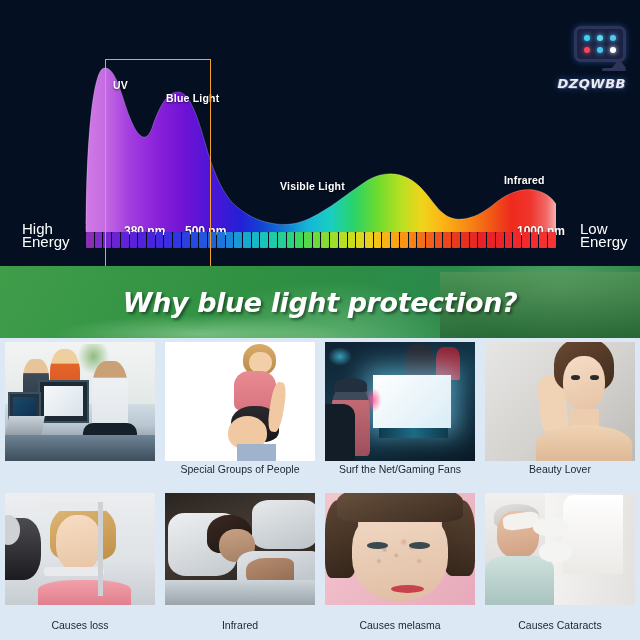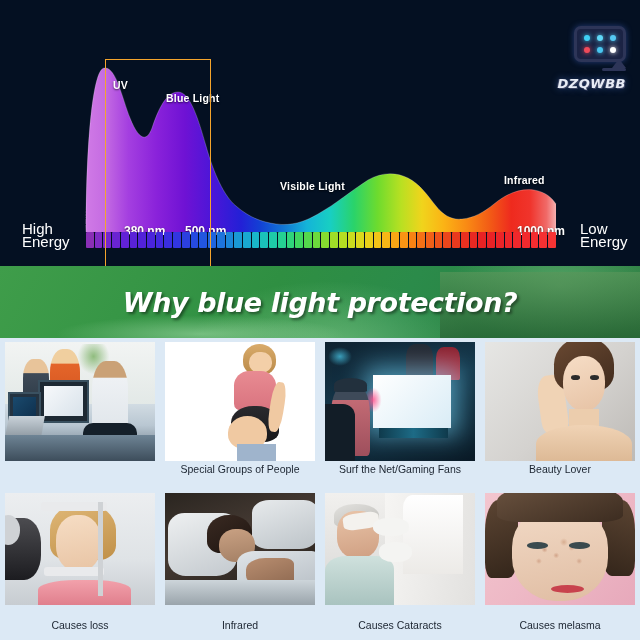--- a/index.html
+++ b/index.html
@@ -563,43 +563,43 @@
           <div class="blanket"></div>
             <div class="arm"></div>
             <div class="sheet"></div>
         </div>
       </div>
       <div class="caption">Infrared</div>
     </div>
 
     <div class="cell r2">
       <div class="thumb">
+        <div class="scene s8">
+          <div class="hairL"></div>
+            <div class="hairR"></div>
+          <div class="face"></div>
+            <div class="hair"></div>
+          <div class="eye1"></div>
+            <div class="eye2"></div>
+            <div class="lip"></div>
+        </div>
+      </div>
+      <div class="caption">Causes melasma</div>
+    </div>
+
+    <div class="cell r2">
+      <div class="thumb">
         <div class="scene s7">
           <div class="curt"></div>
             <div class="nurse"></div>
           <div class="hair"></div>
             <div class="face"></div>
             <div class="patch"></div>
           <div class="shirt"></div>
             <div class="glove"></div>
             <div class="glove2"></div>
         </div>
       </div>
       <div class="caption">Causes Cataracts</div>
     </div>
 
-    <div class="cell r2">
-      <div class="thumb">
-        <div class="scene s8">
-          <div class="hairL"></div>
-            <div class="hairR"></div>
-          <div class="face"></div>
-            <div class="hair"></div>
-          <div class="eye1"></div>
-            <div class="eye2"></div>
-            <div class="lip"></div>
-        </div>
-      </div>
-      <div class="caption">Causes melasma</div>
-    </div>
-
   </div>
 </div>
 
 </body></html>

